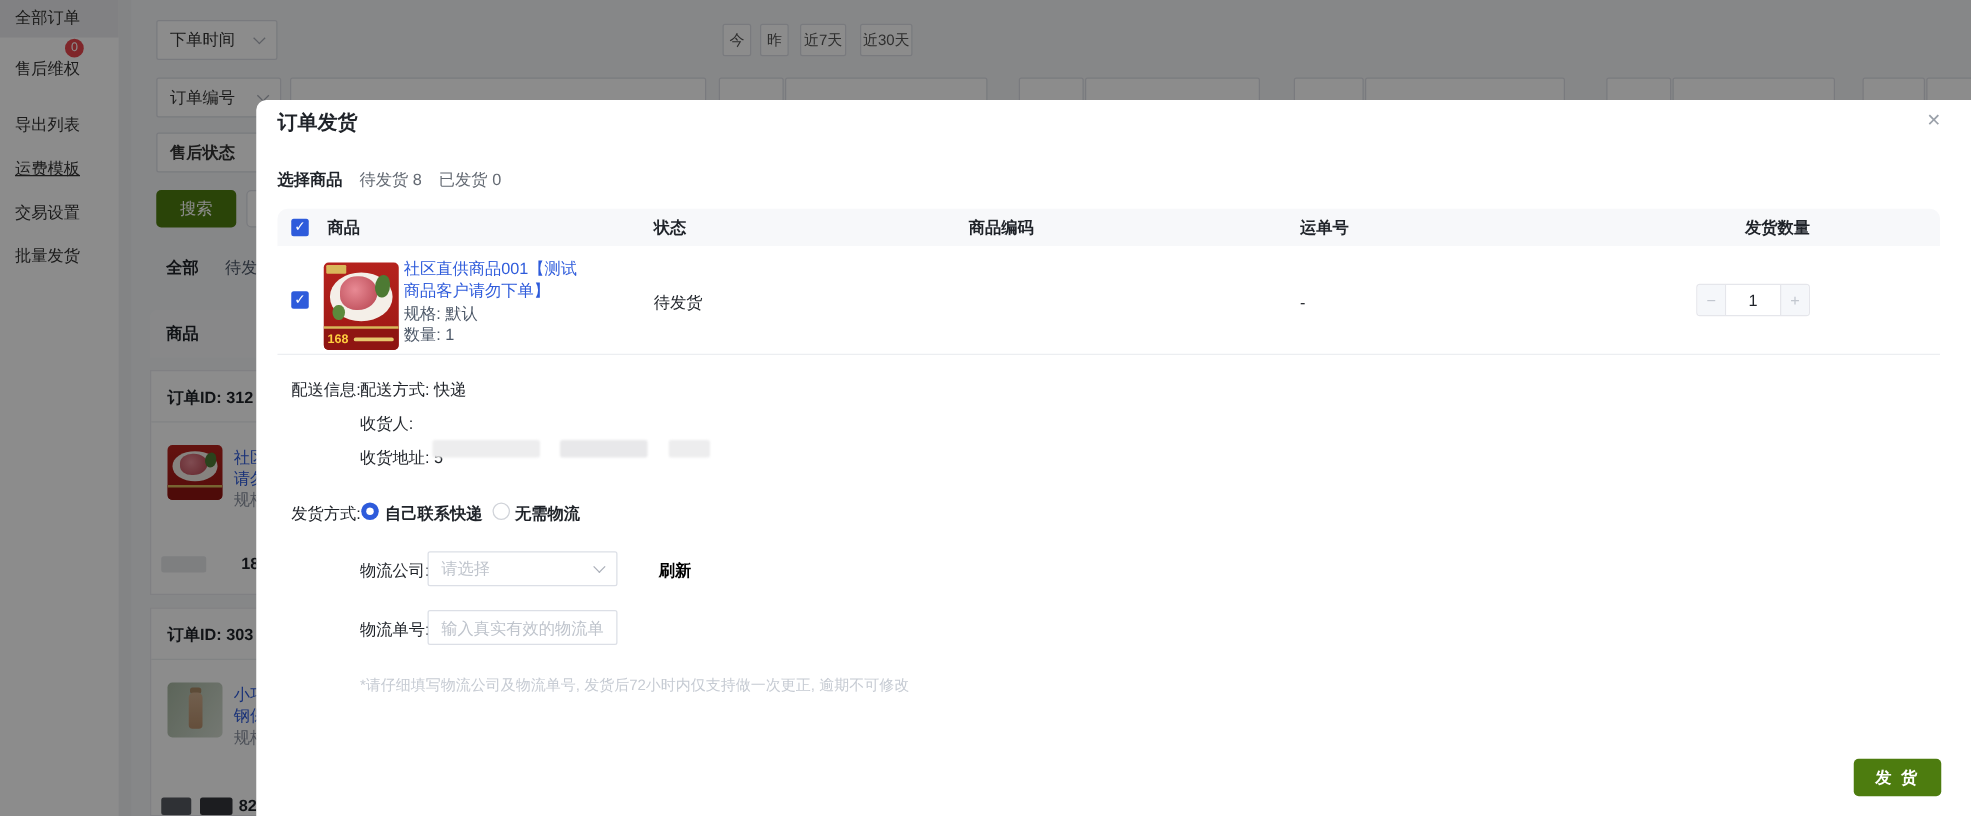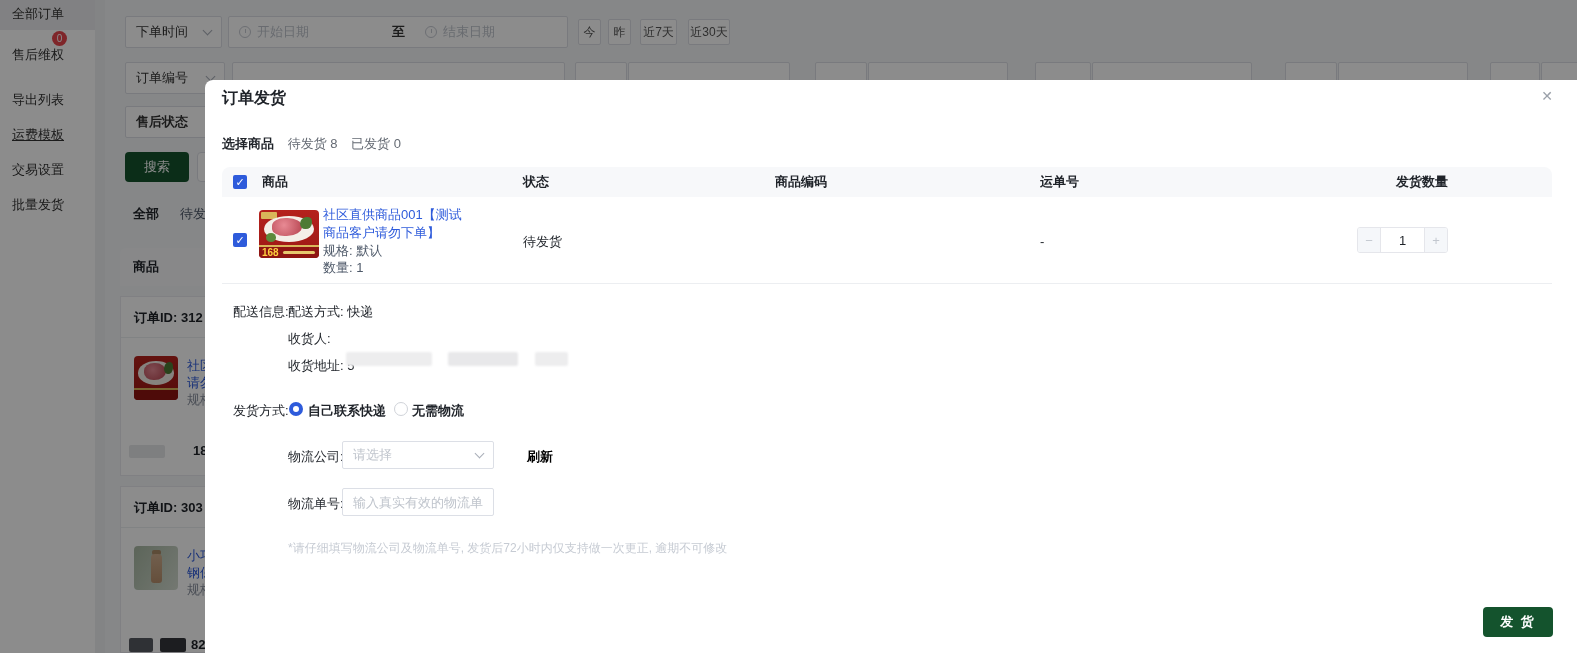--- a/index.html
+++ b/index.html
@@ -15,21 +15,21 @@
   .side-item { position:relative; padding:7px 0 7px 12px; font-size:13px; color:#333; cursor:pointer; }
   .side-item.active { background:#ececee; }
   .badge { position:absolute; left:52px; top:-8px; min-width:15px; height:15px; border-radius:8px; background:#e8464d; color:#fff; font-size:10px; line-height:15px; text-align:center; padding:0 3px; }
 
   .sel, .inp { background:#fff; border:1px solid #dcdfe6; border-radius:2px; display:flex; align-items:center; padding:0 10px; color:#333; }
   .chev { width:7px; height:7px; border-right:1.5px solid #a9aeb8; border-bottom:1.5px solid #a9aeb8; transform:rotate(45deg); margin-left:auto; margin-top:-3px; }
   .clock { width:12px; height:12px; border:1.2px solid #c6cad2; border-radius:50%; position:relative; flex:0 0 12px; margin-right:6px; }
   .clock::after { content:""; position:absolute; left:5px; top:2px; width:1.2px; height:4px; background:#c6cad2; }
   .ph { color:#bfc4cc; }
   .qbtn { background:#fff; border:1px solid #dcdfe6; border-radius:2px; font-size:12px; color:#555; display:flex; align-items:center; justify-content:center; }
-  .btn-blue { background:#14532d; color:#fff; border:none; border-radius:4px; font-size:13px; display:flex; align-items:center; justify-content:center; cursor:pointer; }
+  .btn-blue { background:#4d7c0f; color:#fff; border:none; border-radius:4px; font-size:13px; display:flex; align-items:center; justify-content:center; cursor:pointer; }
   .card { background:#fff; border:1px solid #e9eaee; border-radius:6px; }
   .blue-t { color:#2e5bdb; }
   .gray-t { color:#8a919f; }
   .blurblock { background:#e6e7ea; border-radius:2px; }
 
   .thumb-meat, .imgbox { background:linear-gradient(#b5221d,#9c1814); border-radius:4px; position:relative; overflow:hidden; }
   .plate { position:absolute; left:8%; right:8%; top:12%; height:55%; background:#f4efe8; border-radius:50%; }
   .meat { position:absolute; left:22%; top:16%; width:50%; height:38%; background:radial-gradient(circle at 40% 40%, #e88a94, #b4414d); border-radius:48% 52% 55% 45%; }
   .leaf1 { position:absolute; right:12%; top:14%; width:20%; height:26%; background:#4d7a33; border-radius:60% 40% 55% 45%; }
   .leaf2 { position:absolute; left:12%; top:48%; width:16%; height:18%; background:#5c8a3c; border-radius:50%; }
@@ -102,27 +102,20 @@
       </div>
       <div class="side-item" style="margin-top:3px;">
         <span>批量发货</span>
       </div>
     </aside>
     <div class="gutter"></div>
 
     <div class="sel abs" style="left:125px; top:16px; width:97px; height:32px;">
       <span>下单时间</span>
       <span class="chev"></span>
-    </div>
-    <div class="inp abs" style="left:228px; top:16px; width:340px; height:32px;">
-      <span class="clock"></span>
-      <span class="ph">开始日期</span>
-      <span style="position:absolute; left:163px; font-weight:700; color:#333;">至</span>
-      <span class="clock" style="position:absolute; left:196px;"></span>
-      <span class="ph" style="position:absolute; left:214px;">结束日期</span>
     </div>
     <div class="qbtn abs" style="left:578px; top:19px; width:23px; height:26px;">
         <span>今</span>
       </div>
     <div class="qbtn abs" style="left:608px; top:19px; width:23px; height:26px;">
         <span>昨</span>
       </div>
     <div class="qbtn abs" style="left:640px; top:19px; width:37px; height:26px;">
         <span>近7天</span>
       </div>
@@ -211,21 +204,21 @@
       <div class="tbl-head">
         <div class="cbx abs" style="left:11px; top:8px;"><span>✓</span></div>
         <span class="hcell" style="left:40px;">商品</span>
         <span class="hcell" style="left:301px;">状态</span>
         <span class="hcell" style="left:553px;">商品编码</span>
         <span class="hcell" style="left:818px;">运单号</span>
         <span class="hcell" style="right:104px;">发货数量</span>
       </div>
       <div class="tbl-row">
         <div class="cbx abs" style="left:11px; top:36px;"><span>✓</span></div>
-        <div class="imgbox abs" style="left:37px; top:13px; width:60px; height:48px;">
+        <div class="imgbox abs" style="left:37px; top:13px; width:60px; height:70px;">
           <div class="minitag"></div>
           <div class="plate"></div>
           <div class="meat"></div>
           <div class="leaf1"></div>
           <div class="leaf2"></div>
           <div class="band">
             <span class="ptag">168</span>
             <span class="pline"></span>
           </div>
         </div>

